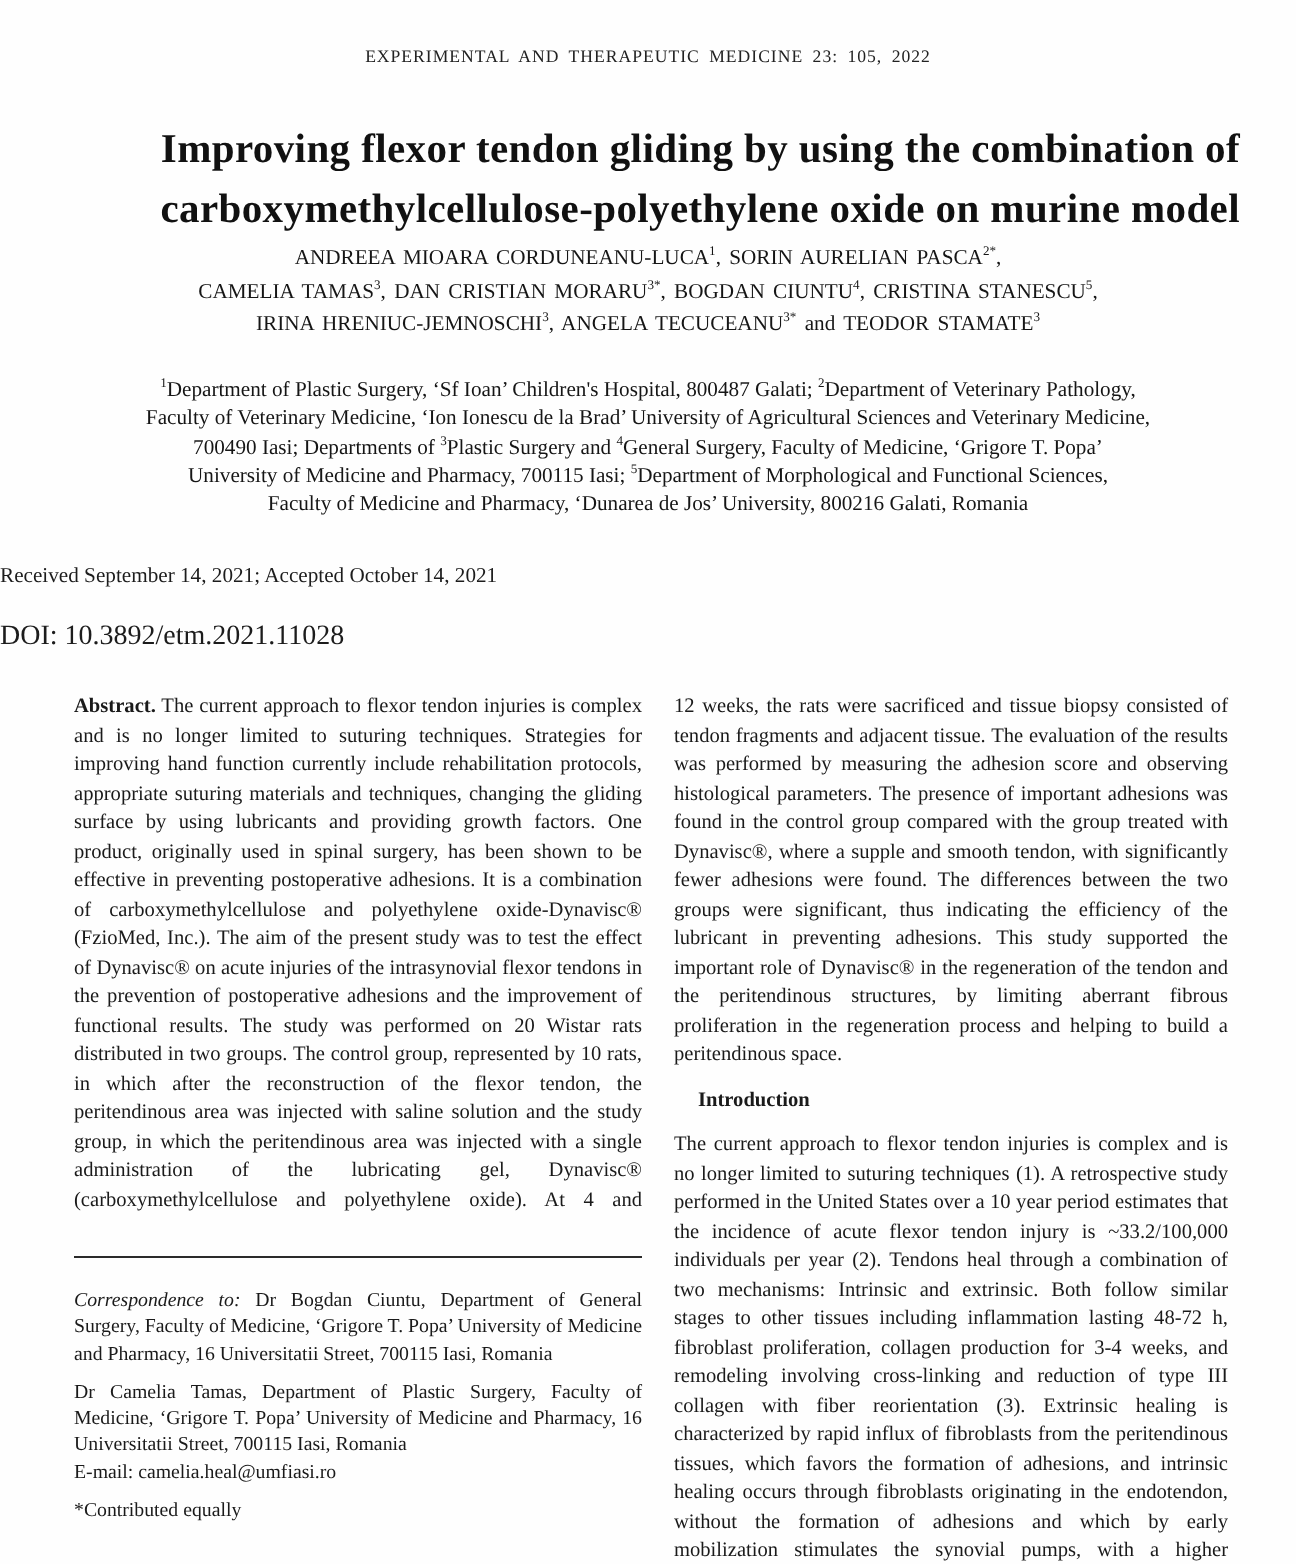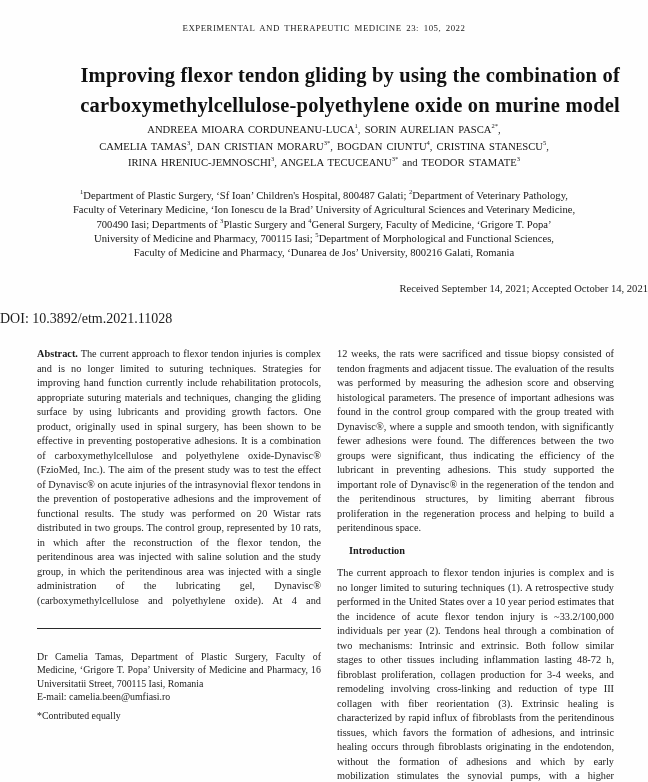--- a/index.html
+++ b/index.html
@@ -20,21 +20,21 @@
   }
   .title .t-line { display:block;text-align:right; }
   .authors {
     position:absolute; top:122px; left:18px; right:18px; text-align:center;
     font-size:10.6px; line-height:16.6px; word-spacing:1.5px; color:#151515;
   }
   .affiliations {
     position:absolute; top:189px; left:14px; right:14px; text-align:center;
     font-size:10.6px; line-height:14.3px; color:#151515;
   }
-  .received { position:absolute; top:283px; left:0; right:0; text-align:right; font-size:10.6px; }
+  .received { position:absolute; top:283px; left:0; right:0; text-align:left; font-size:10.6px; }
   .doi      { position:absolute; top:311px; left:0; right:0; font-size:14px; }
 
   .col { position:absolute; top:347px; font-size:10.3px; line-height:14.5px; text-align:justify; color:#1a1a1a; }
   .col p { margin:0; }
   .col-left  { left:37px;  width:284px; height:435px; }
   .col-right { left:337px; width:277px; height:435px; }
 
   .abstract { text-align:justify; text-align-last:justify; }
   .abstract-label { font-weight:bold; }
 
@@ -75,22 +75,23 @@
 
   <div class="received">Received September 14, 2021;  Accepted October 14, 2021</div>
   <div class="doi">DOI: 10.3892/etm.2021.11028</div>
 
   <div class="col col-left">
     <p class="abstract"><span class="abstract-label">Abstract.</span><span> The current approach to flexor tendon injuries is complex and is no longer limited to suturing techniques. Strategies for improving hand function currently include rehabilitation protocols, appropriate suturing materials and techniques, changing the gliding surface by using lubricants and providing growth factors. One product, originally used in spinal surgery, has been shown to be effective in preventing postoperative adhesions. It is a combination of carboxymethylcellulose and polyethylene oxide-Dynavisc® (FzioMed, Inc.). The aim of the present study was to test the effect of Dynavisc® on acute injuries of the intrasynovial flexor tendons in the prevention of postoperative adhesions and the improvement of functional results. The study was performed on 20 Wistar rats distributed in two groups. The control group, represented by 10 rats, in which after the reconstruction of the flexor tendon, the peritendinous area was injected with saline solution and the study group, in which the peritendinous area was injected with a single administration of the lubricating gel, Dynavisc® (carboxymethylcellulose and polyethylene oxide). At 4 and</span></p>
 
     <div class="corr-rule"></div>
 
     <div class="corr">
+      <p><span class="corr-label">Correspondence to:</span><span> Dr Bogdan Ciuntu, Department of General Surgery, Faculty of Medicine, ‘Grigore T. Popa’ University of Medicine and Pharmacy, 16 Universitatii Street, 700115 Iasi, Romania</span></p>
       <p class="gap-top">Dr Camelia Tamas, Department of Plastic Surgery, Faculty of Medicine, ‘Grigore T. Popa’ University of Medicine and Pharmacy, 16 Universitatii Street, 700115 Iasi, Romania</p>
-      <p>E-mail: camelia.been@umfiasi.ro</p>
+      <p>E-mail: camelia.heal@umfiasi.ro</p>
       <p class="gap-top">*Contributed equally</p>
     </div>
   </div>
 
   <div class="col col-right">
     <p>12 weeks, the rats were sacrificed and tissue biopsy consisted of tendon fragments and adjacent tissue. The evaluation of the results was performed by measuring the adhesion score and observing histological parameters. The presence of important adhesions was found in the control group compared with the group treated with Dynavisc®, where a supple and smooth tendon, with significantly fewer adhesions were found. The differences between the two groups were significant, thus indicating the efficiency of the lubricant in preventing adhesions. This study supported the important role of Dynavisc® in the regeneration of the tendon and the peritendinous structures, by limiting aberrant fibrous proliferation in the regeneration process and helping to build a peritendinous space.</p>
     <h2 class="intro-heading">Introduction</h2>
     <p class="p-top">The current approach to flexor tendon injuries is complex and is no longer limited to suturing techniques (1). A retrospective study performed in the United States over a 10 year period estimates that the incidence of acute flexor tendon injury is ~33.2/100,000 individuals per year (2). Tendons heal through a combination of two mechanisms: Intrinsic and extrinsic. Both follow similar stages to other tissues including inflammation lasting 48-72 h, fibroblast proliferation, collagen production for 3-4 weeks, and remodeling involving cross-linking and reduction of type III collagen with fiber reorientation (3). Extrinsic healing is characterized by rapid influx of fibroblasts from the peritendinous tissues, which favors the formation of adhesions, and intrinsic healing occurs through fibroblasts originating in the endotendon, without the formation of adhesions and which by early mobilization stimulates the synovial pumps, with a higher resistance on the suture line (4).</p>
 
   </div>

